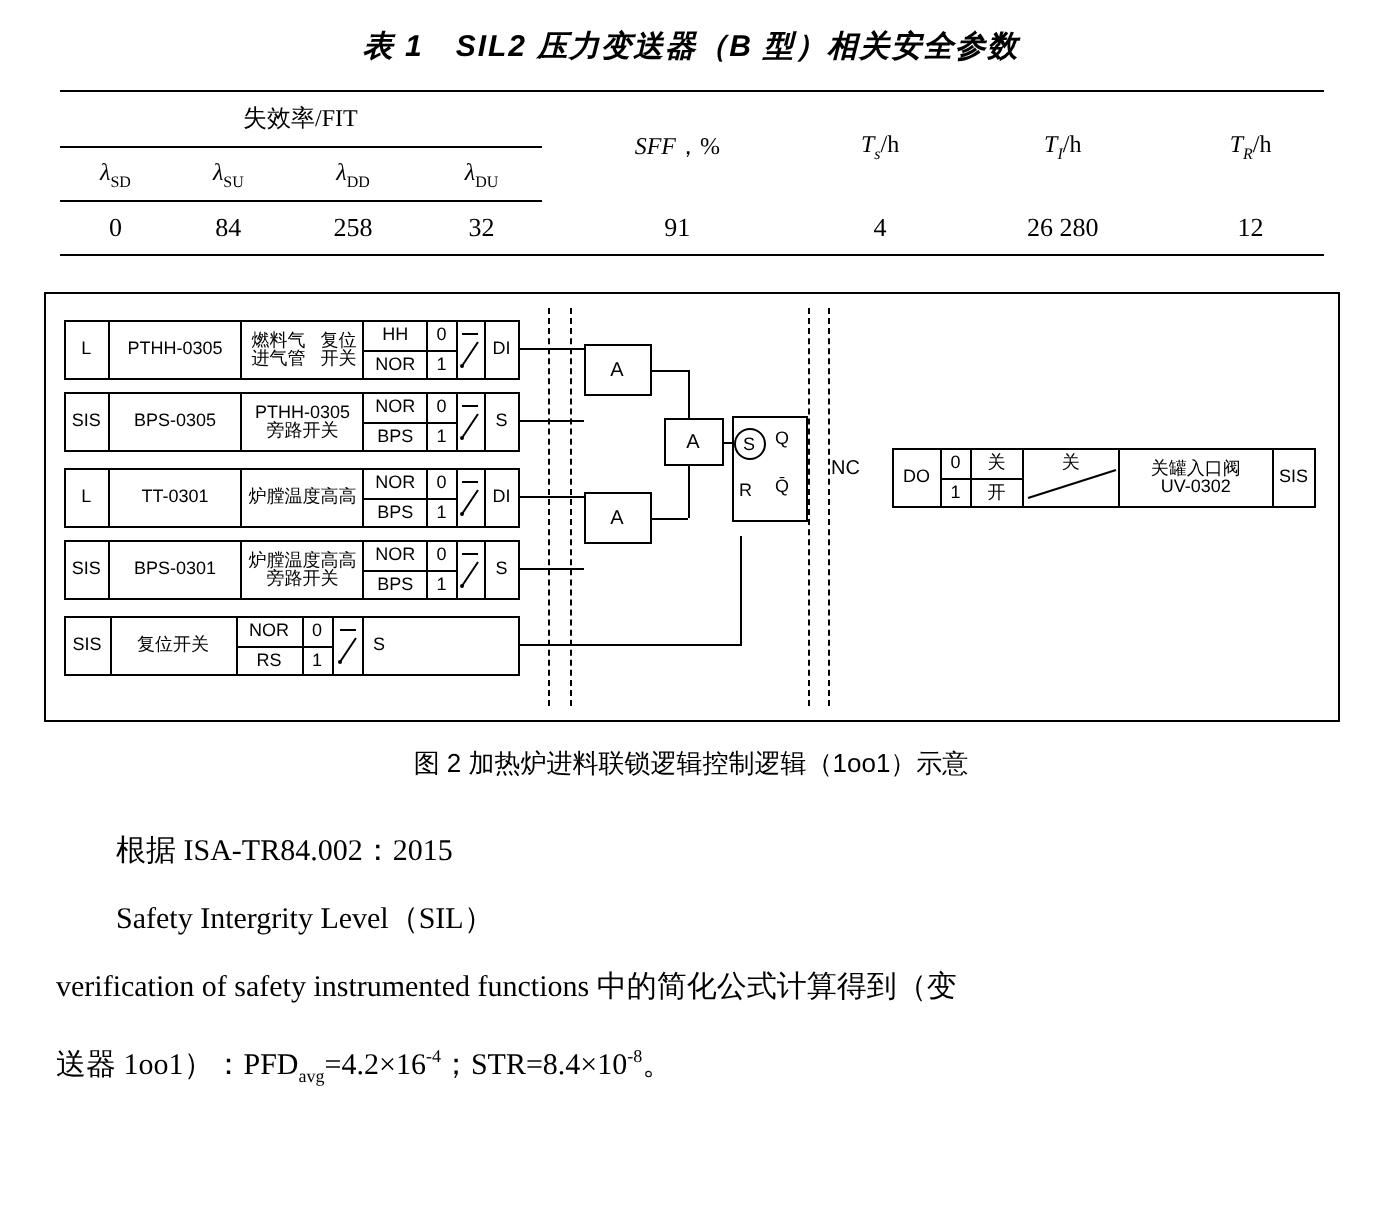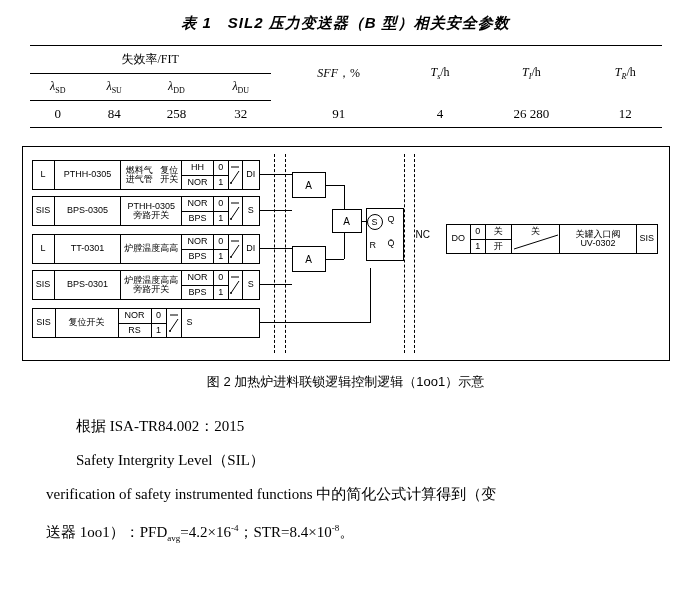--- a/index.html
+++ b/index.html
@@ -74,21 +74,21 @@
   .lbl{position:absolute;font-size:9px;font-family:"Liberation Sans", sans-serif;}
   .fig-caption{
     text-align:center;font-size:13px;margin-top:12px;
     font-family:"Liberation Sans", sans-serif;
   }
 
   
   .para{
     font-size:15px;
     line-height:34px;
-    margin:18px 46px 0 46px;
+    margin:18px 46px 0 28px;
   }
   .para p{margin:0;text-indent:2em;}
   .para p.noind{text-indent:0;}
   .supsm{font-size:9px;vertical-align:super;}
   .subsm{font-size:9px;vertical-align:sub;}
 </style>
 </head>
 <body>
 
 <div class="page">

